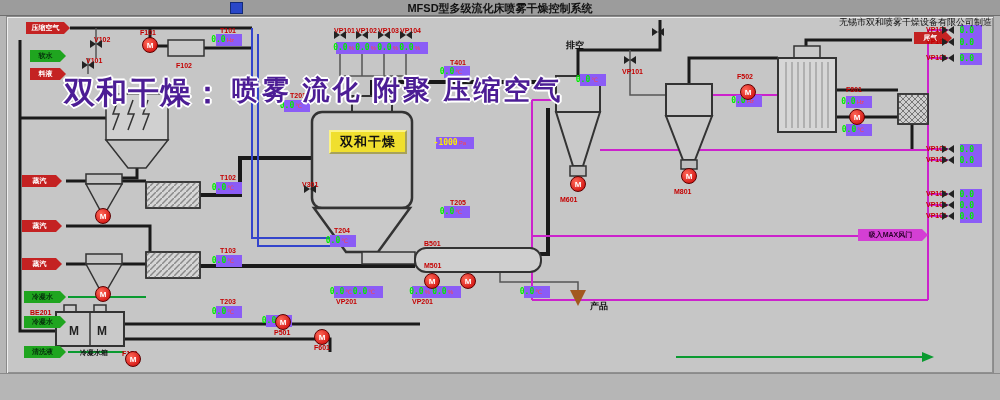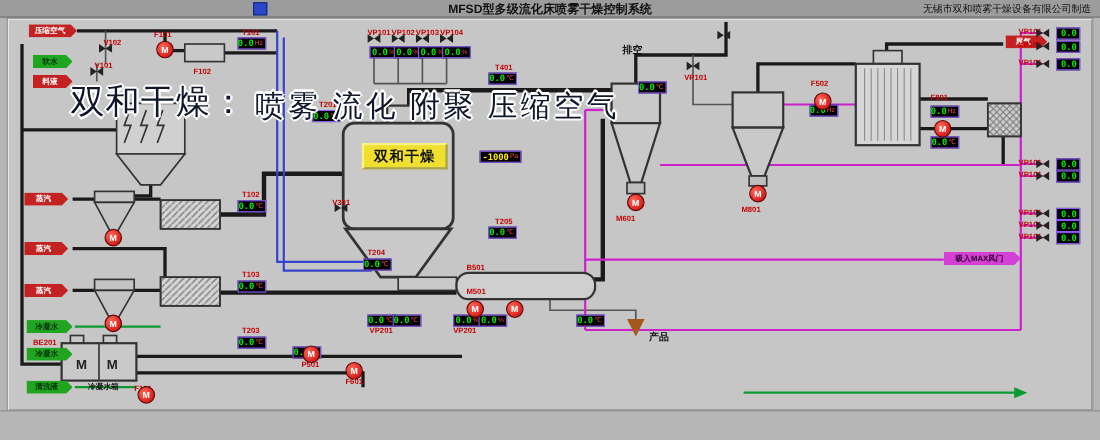--- a/index.html
+++ b/index.html
@@ -2,48 +2,48 @@
 <html><head>
 <meta charset="utf-8">
 <style>
   html,body{margin:0;padding:0;background:#888;}
   .screen{position:relative;width:1000px;height:400px;background:#b6b6b6;overflow:hidden;
           font-family:"Liberation Sans","DejaVu Sans",sans-serif;}
   
   .titlebar{position:absolute;left:0;top:0;width:100%;height:15px;background:#9c9c9c;
             border-bottom:1px solid #6e6e6e;}
   .title{position:absolute;left:0;right:0;top:1px;text-align:center;font-size:11px;font-weight:bold;color:#111;}
-  .company{position:absolute;right:8px;top:2px;font-size:9px;color:#111;margin-left:48px;}
+  .company{position:absolute;right:8px;top:16px;font-size:9px;color:#111;margin-left:48px;}
   .t-icon{position:absolute;left:230px;top:2px;width:11px;height:10px;background:#2947c8;border:1px solid #122a77;}
   
   .panel{position:absolute;left:6px;top:16px;right:6px;bottom:26px;background:#c6c6c6;
          border:1px solid #8a8a8a;box-shadow:inset 1px 1px 0 #efefef, inset -1px -1px 0 #909090;}
   svg.pipes{position:absolute;left:0;top:0;width:1000px;height:400px;}
   #overlay{position:absolute;left:0;top:0;width:1000px;height:400px;}
   
   .lbl{position:absolute;font-size:7px;font-weight:bold;color:#c40000;line-height:1;white-space:nowrap;}
   .lbl.k{color:#111;font-size:9px;}
   .lbl.s{color:#111;font-size:7px;font-weight:bold;}
   .lbl.m{color:#222;font-size:12px;}
-  .disp{position:absolute;height:11px;background:#000;border:1px solid #8b5cf6;box-sizing:border-box;
+  .disp{position:absolute;height:11px;background:#000;border:6px solid #8b5cf6;box-sizing:border-box;
         display:flex;align-items:center;justify-content:flex-end;gap:1px;padding:0 2px;}
   .disp .val{font-size:8px;font-weight:bold;font-family:"DejaVu Sans Mono",monospace;line-height:1;}
   .disp .unit{font-size:6px;color:#ff4444;line-height:1;}
   .tag{position:absolute;height:12px;box-sizing:border-box;display:flex;align-items:center;justify-content:center;
        font-size:7px;font-weight:bold;padding:0 7px 0 2px;white-space:nowrap;
        clip-path:polygon(0 0,calc(100% - 6px) 0,100% 50%,calc(100% - 6px) 100%,0 100%);}
   .pump{position:absolute;width:14px;height:14px;border-radius:50%;transform:translate(-50%,-50%);
         background:radial-gradient(circle at 35% 35%,#ff6a5a,#c80000);border:1px solid #5d0000;
         color:#fff;font-size:8px;font-weight:bold;display:flex;align-items:center;justify-content:center;}
   .valve{position:absolute;transform:translate(-50%,-50%);width:12px;height:8px;line-height:0;}
   .estop{position:absolute;left:329px;top:130px;width:78px;height:24px;background:#f0df2e;
          border:2px outset #fbf388;color:#111;font-size:13px;font-weight:bold;letter-spacing:1px;
          display:flex;align-items:center;justify-content:center;font-family:inherit;cursor:pointer;}
-  .watermark{position:absolute;left:64px;top:72px;display:flex;align-items:flex-end;gap:8px;
-             color:#0f172a;font-weight:normal;white-space:nowrap;pointer-events:none;
+  .watermark{position:absolute;left:64px;top:72px;display:flex;align-items:flex-start;gap:8px;
+             color:#4c1d95;font-weight:bold;white-space:nowrap;pointer-events:none;
              text-shadow:-2px 0 #fff,2px 0 #fff,0 -2px #fff,0 2px #fff,-1px -1px #fff,1px 1px #fff,1px -1px #fff,-1px 1px #fff;}
   .wm-brand{font-size:31px;letter-spacing:1px;}
   .wm-rest{font-size:27px;letter-spacing:3px;}
   
   .bottombar{position:absolute;left:0;bottom:0;width:100%;height:26px;background:#b6b6b6;border-top:1px solid #8a8a8a;}
 </style>
 </head>
 <body>
 
 <div class="screen">

